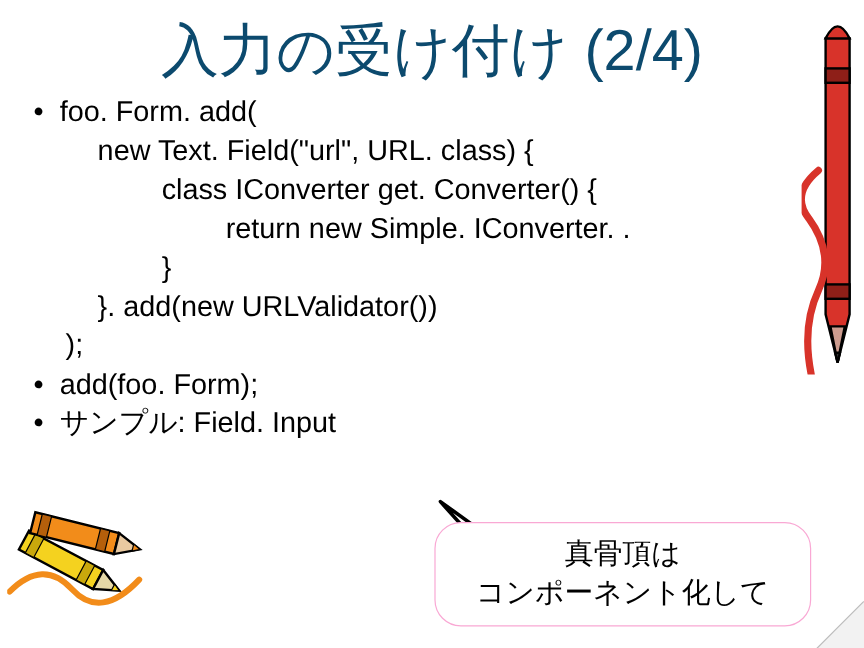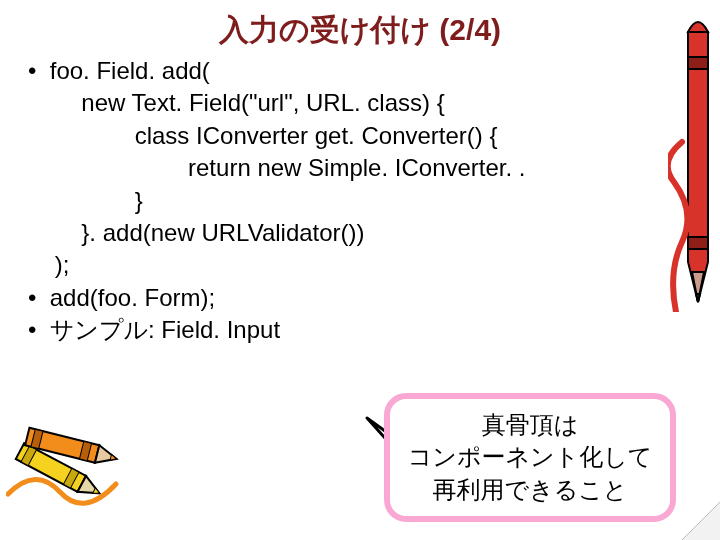--- a/index.html
+++ b/index.html
@@ -13,46 +13,46 @@
     overflow: hidden;
   }
   .slide {
     position: relative;
     width: 720px;
     height: 540px;
     box-sizing: border-box;
   }
   .title {
     text-align: center;
-    font-size: 30px;
-    font-weight: bold;
+    font-size: 48px;
+    font-weight: normal;
     margin-top: 10px;
-    color: #7f1d1d;
+    color: #0c4a6e;
   }
   .content {
     font-size: 24px;
     line-height: 1.35;
     margin-left: 28px;
     margin-top: 4px;
     color: #000;
   }
   .content .line {
     white-space: pre;
   }
   .bullet::before {
     content: "•  ";
   }
   .callout {
     position: absolute;
     right: 44px;
     bottom: 28px;
     width: 280px;
-    border: 6px solid #f9a8d4;
+    border: 1px solid #f9a8d4;
     border-radius: 22px;
-    padding: 10px 0;
+    padding: 10px 16px;
     text-align: center;
     font-size: 24px;
     line-height: 1.35;
     background: #fff;
     margin-top: 40px;
   }
   .callout-tail {
     position: absolute;
     right: 315px;
     bottom: 128px;
@@ -119,41 +119,40 @@
         <path d="M106 46 L112 49 L106 52 Z" fill="#f28c1a" stroke="#000" stroke-width="1"></path>
       </g>
 
       <path d="M2 98 Q30 70 54 96 Q78 122 110 88" stroke="#f28c1a" stroke-width="5" fill="none" stroke-linecap="round"></path>
     </svg>
   </div>
 
   <div class="title">入力の受け付け (2/4)</div>
 
   <div class="content">
-    <div class="line bullet">foo. Field. add(</div>
+    <div class="line bullet">foo. Form. add(</div>
     <div class="line">        <span>new Text. Field("url", URL. class) {</span></div>
     <div class="line">                <span>class IConverter get. Converter() {</span></div>
     <div class="line">                        <span>return new Simple. IConverter. .</span></div>
     <div class="line">                <span>}</span></div>
     <div class="line">        <span>}. add(new URLValidator())</span></div>
     <div class="line">    <span>);</span></div>
     <div class="line bullet">add(foo. Form);</div>
     <div class="line bullet">サンプル: Field. Input</div>
   </div>
 
   <div class="callout-tail">
     <svg width="80" height="60" viewBox="0 0 80 60">
       <path d="M60 45 L6 6 L50 55" fill="#fff" stroke="#000" stroke-width="3" stroke-linejoin="round"></path>
     </svg>
   </div>
 
   <div class="callout">
     <div>真骨頂は</div>
     <div>コンポーネント化して</div>
-    <div>再利用できること</div>
   </div>
 
   <div class="page-curl">
     <svg width="44" height="44" viewBox="0 0 44 44">
       <path d="M44 0 L44 44 L0 44 Z" fill="#dcdcdc"></path>
       <path d="M44 0 L0 44 L44 44 Z" fill="#f2f2f2"></path>
       <path d="M44 0 L0 44" stroke="#bcbcbc" stroke-width="1"></path>
     </svg>
   </div>
 

